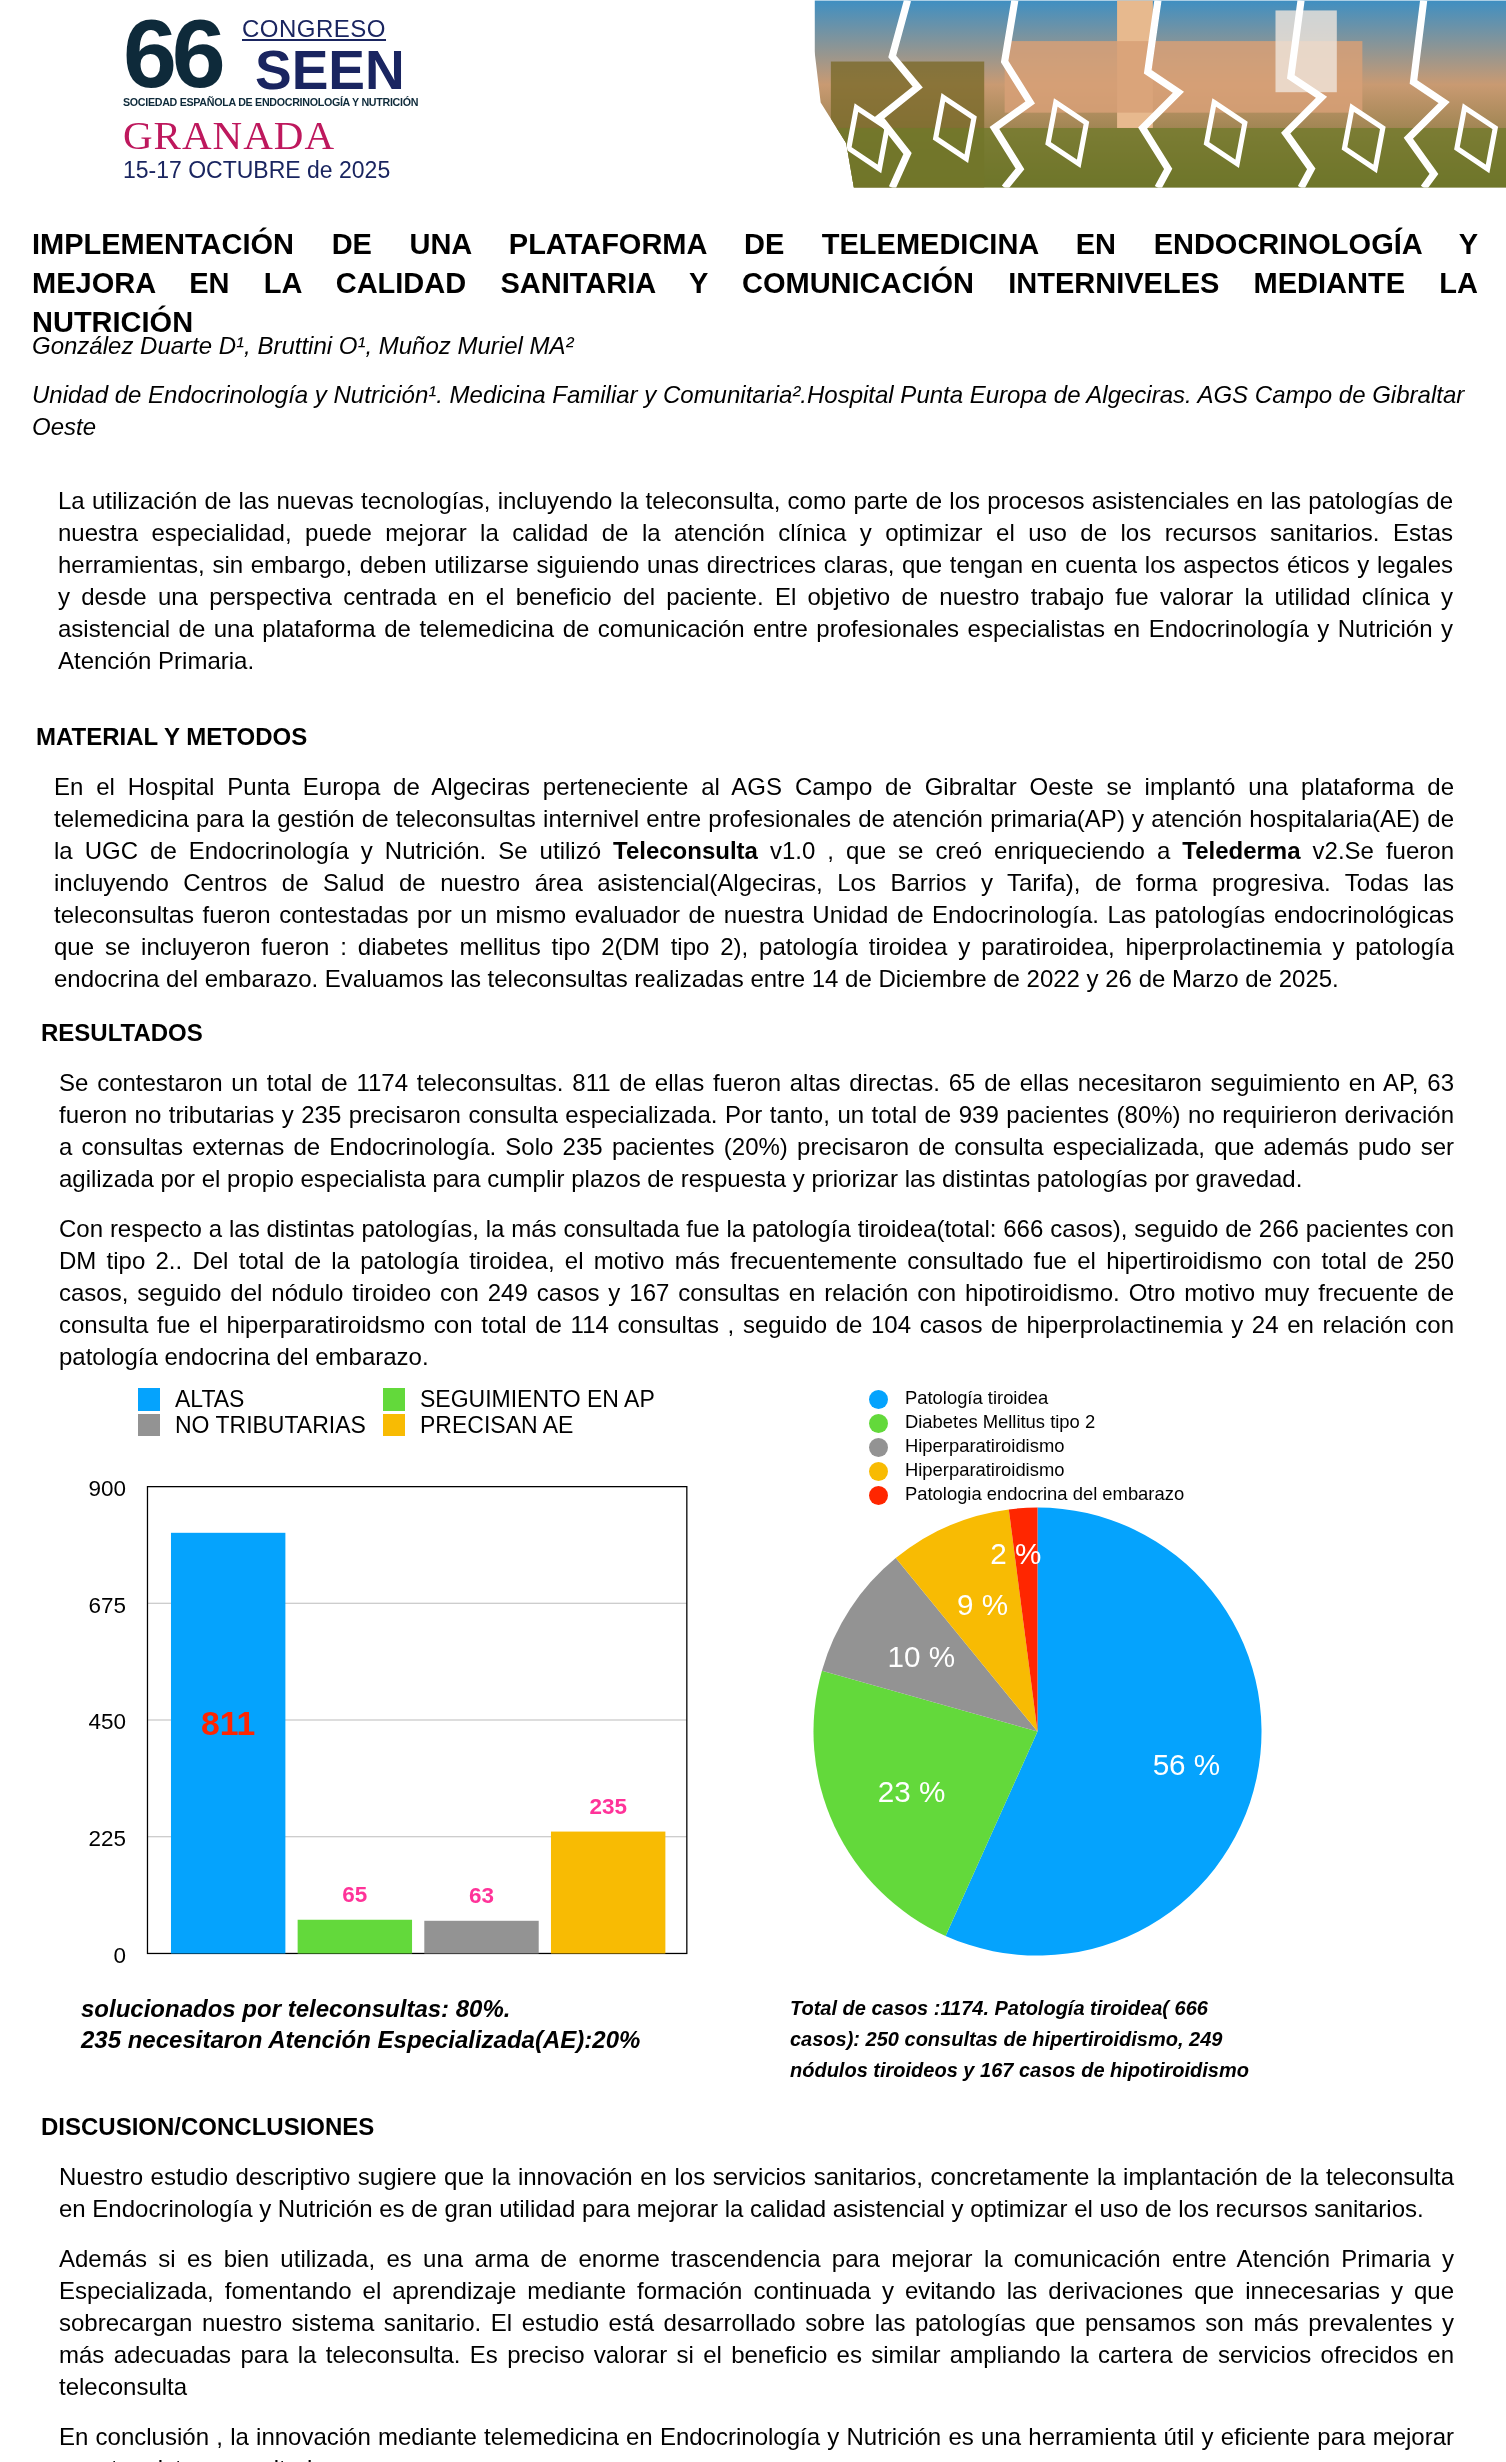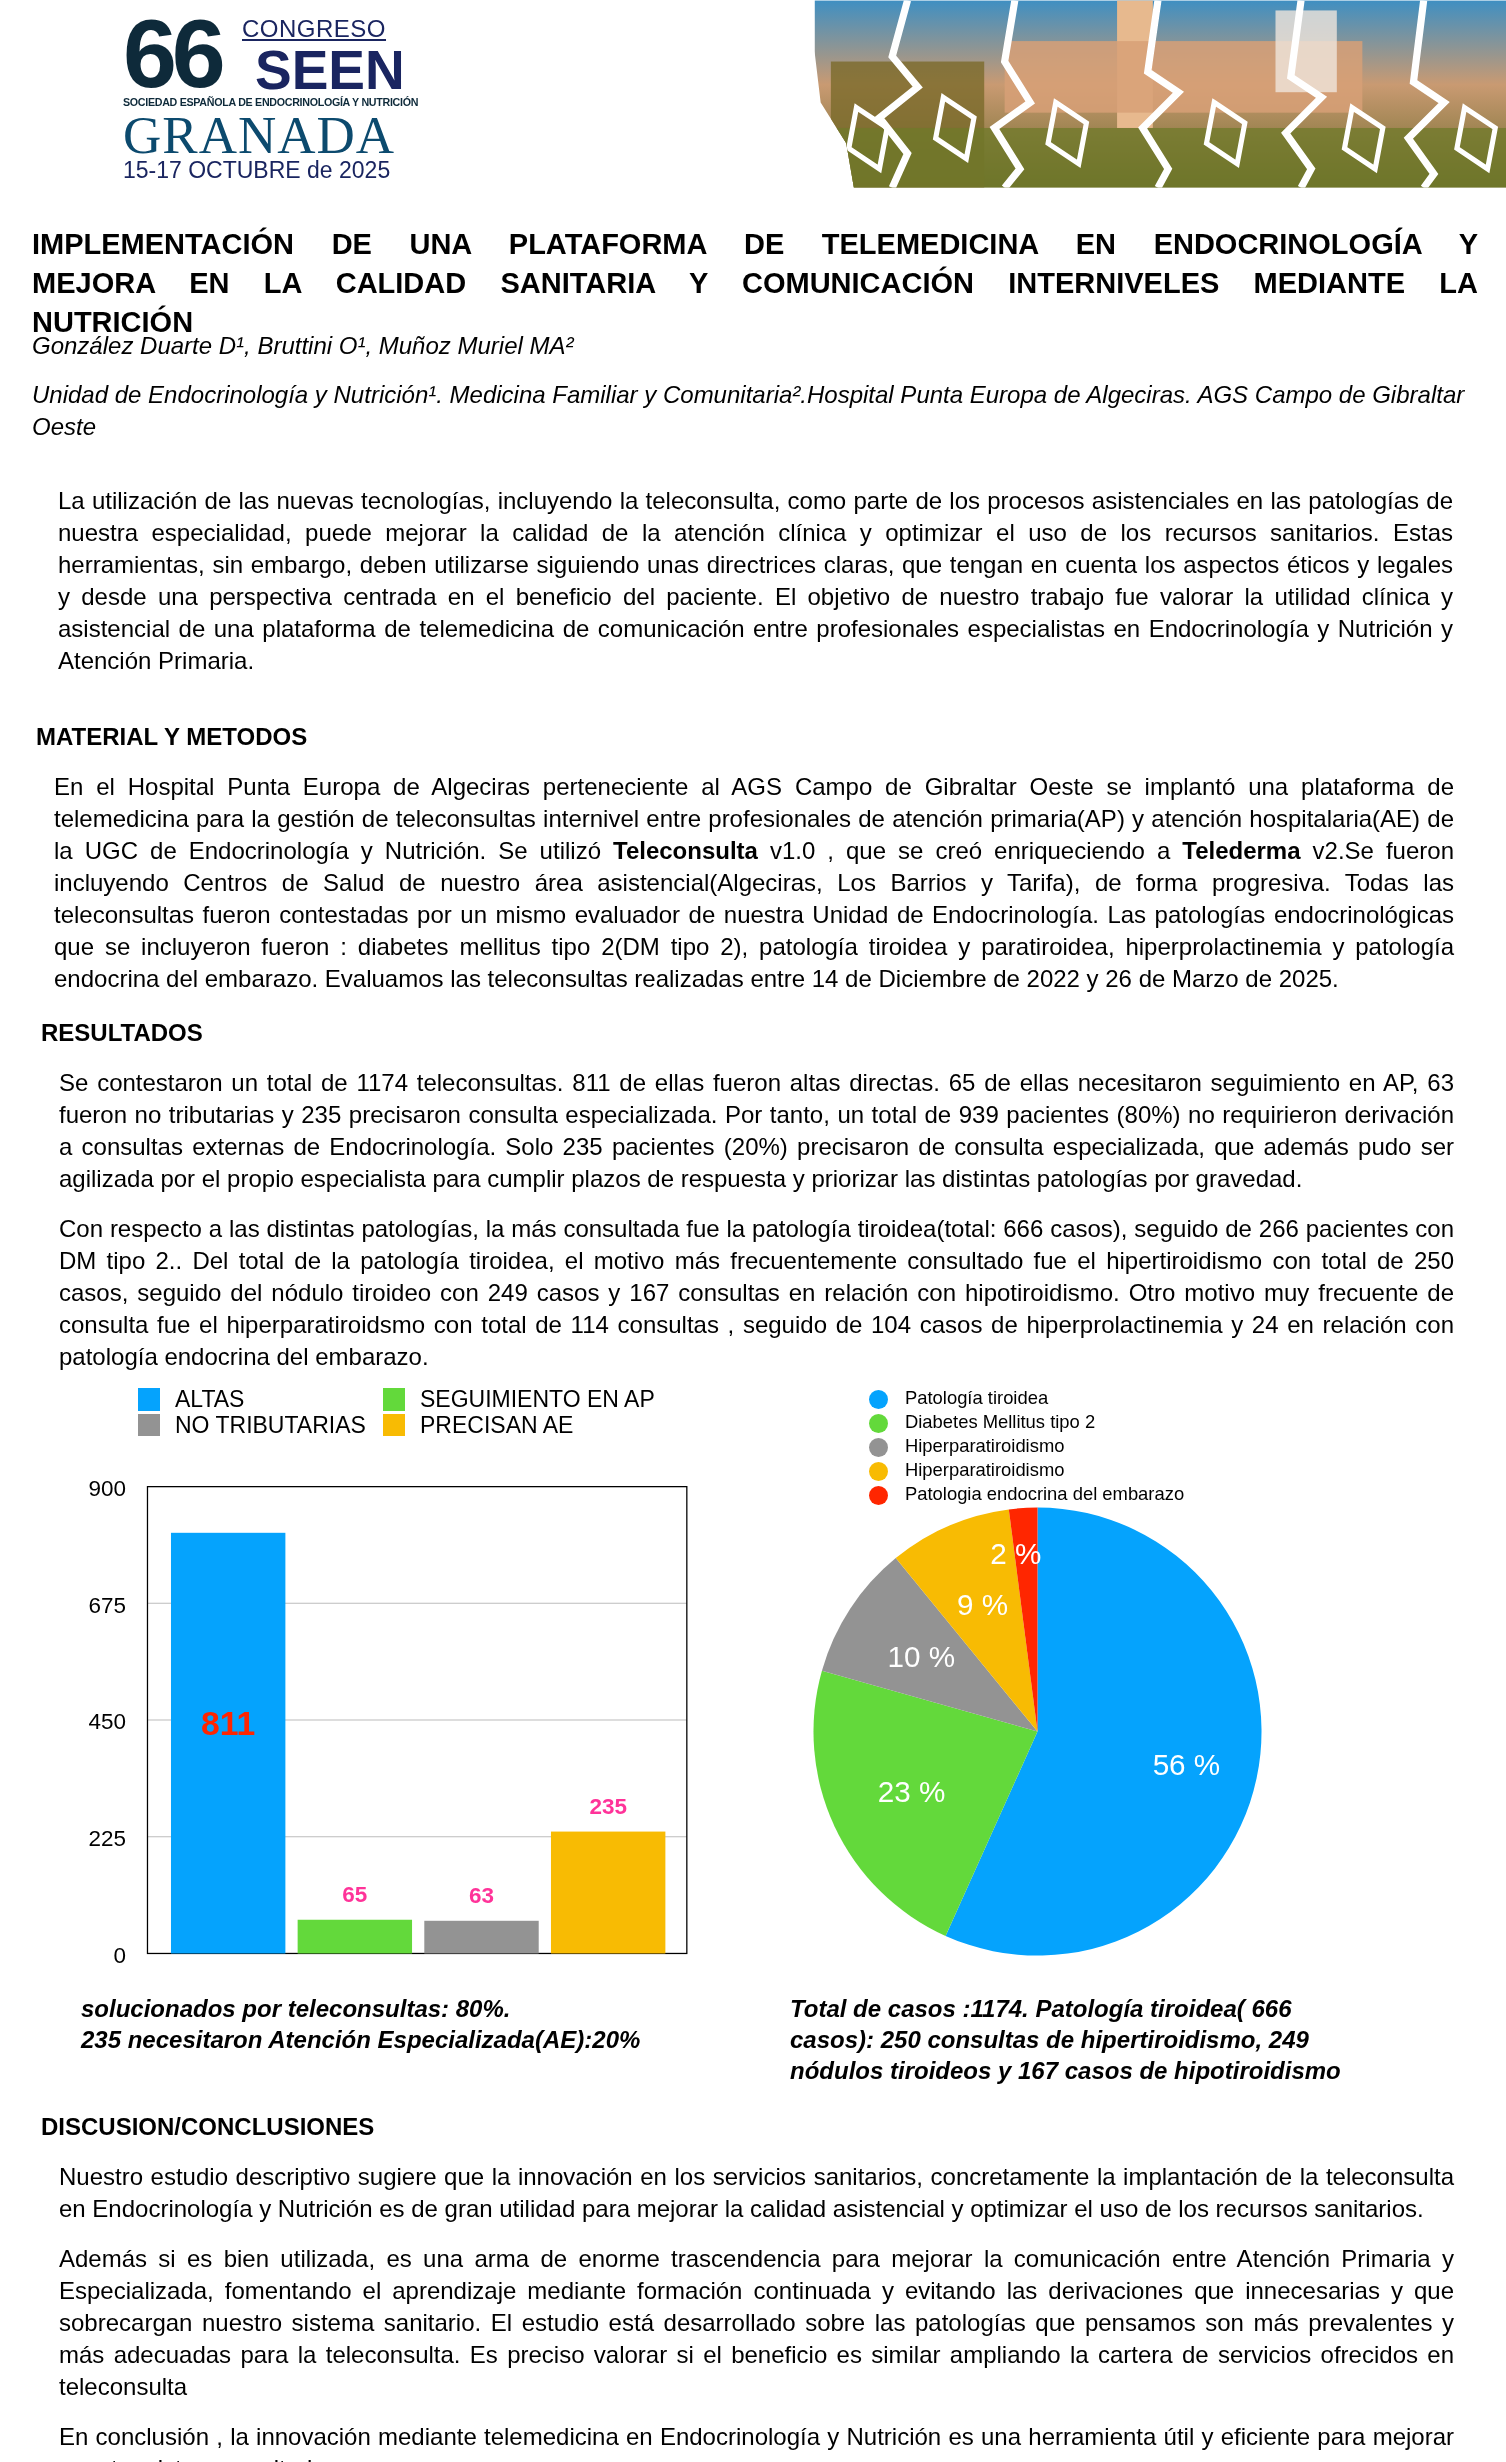--- a/index.html
+++ b/index.html
@@ -4,21 +4,21 @@
 <style>
   html, body { margin:0; padding:0; background:#ffffff; }
   body { width:1507px; height:2462px; position:relative; overflow:hidden; font-family:"Liberation Sans", sans-serif; color:#000; }
   .abs { position:absolute; }
   
   #logo { left:123px; top:10.2px; width:276px; height:164px; }
   .logo-66 { position:absolute; left:0; top:0; font-family:"Liberation Sans", sans-serif; font-weight:bold; font-size:97px; line-height:87px; color:#0e2a3a; letter-spacing:-5.1px; }
   .logo-congreso { position:absolute; left:119px; top:5.1px; font-size:24px; color:#1a2560; letter-spacing:0.5px;text-decoration:underline; }
   .logo-seen { position:absolute; left:132px; top:32px; font-size:55px; font-weight:bold; color:#1a2560; line-height:56px; }
   .logo-soc { position:absolute; left:0; top:86px; font-size:10.7px; font-weight:bold; color:#0e2a3a; white-space:nowrap; letter-spacing:-0.3px; }
-  .logo-city { position:absolute; left:0; top:97px; font-family:"Liberation Serif", serif; font-size:53px; color:#0c4a6e; letter-spacing:1px; line-height:56px; }
+  .logo-city { position:absolute; left:0; top:97px; font-family:"Liberation Serif", serif; font-size:41px; color:#be185d; letter-spacing:1px; line-height:56px; }
   .logo-date { position:absolute; left:0; top:147px; font-size:23px; color:#1a2560; white-space:nowrap;text-align:center; }
   #header-art { left:790px; top:0; width:717px; height:188px; }
   
   #title { left:32px; top:225px; width:1446px; font-size:29px; font-weight:bold; line-height:39px; text-align:justify; text-align-last:justify; }
   #title .last { text-align-last:left; }
   #authors { left:32px; top:332px; font-size:24px; font-style:italic; }
   #affil { left:32px; top:379px; width:1446px; font-size:24px; font-style:italic; line-height:32px; }
   .section { position:absolute; left:40px; width:1431px; }
   .sec-title { font-size:24px; font-weight:bold; line-height:33px; }
   .para { font-size:24px; line-height:32px; text-align:justify; margin:18px; }
@@ -31,21 +31,21 @@
   #bar-legend { left:138px; top:1388px; font-size:23px; }
   .leg-item { position:absolute; white-space:nowrap; }
   .leg-sq { position:absolute; width:21.5px; height:22.5px; }
   .leg-txt { position:absolute; left:37px; top:-2px; }
   #bar-svg { left:77px; top:1462px; }
   #pie-legend { left:869px; top:1390px; font-size:18.4px; }
   .pie-dot { position:absolute; width:19.4px; height:19.4px; border-radius:50%; }
   .pie-leg-txt { position:absolute; left:36px; top:-2.6px; white-space:nowrap; }
   #pie-svg { left:792px; top:1482px; }
   #caption-left { left:81px; top:1993px; font-size:24px; font-weight:bold; font-style:italic; line-height:31px; white-space:nowrap; }
-  #caption-right { left:790px; top:1993px; font-size:24px; font-weight:bold; font-style:italic; line-height:31px; white-space:nowrap; }
+  #caption-right { left:790px; top:1993px; font-size:20px; font-weight:bold; font-style:italic; line-height:31px; white-space:nowrap; }
 </style>
 </head>
 <body>
 
 <div id="logo" class="abs">
   <div class="logo-66">66</div>
   <div class="logo-congreso">CONGRESO</div>
   <div class="logo-seen">SEEN</div>
   <div class="logo-soc">SOCIEDAD ESPAÑOLA DE ENDOCRINOLOGÍA Y NUTRICIÓN</div>
   <div class="logo-city">GRANADA</div>

